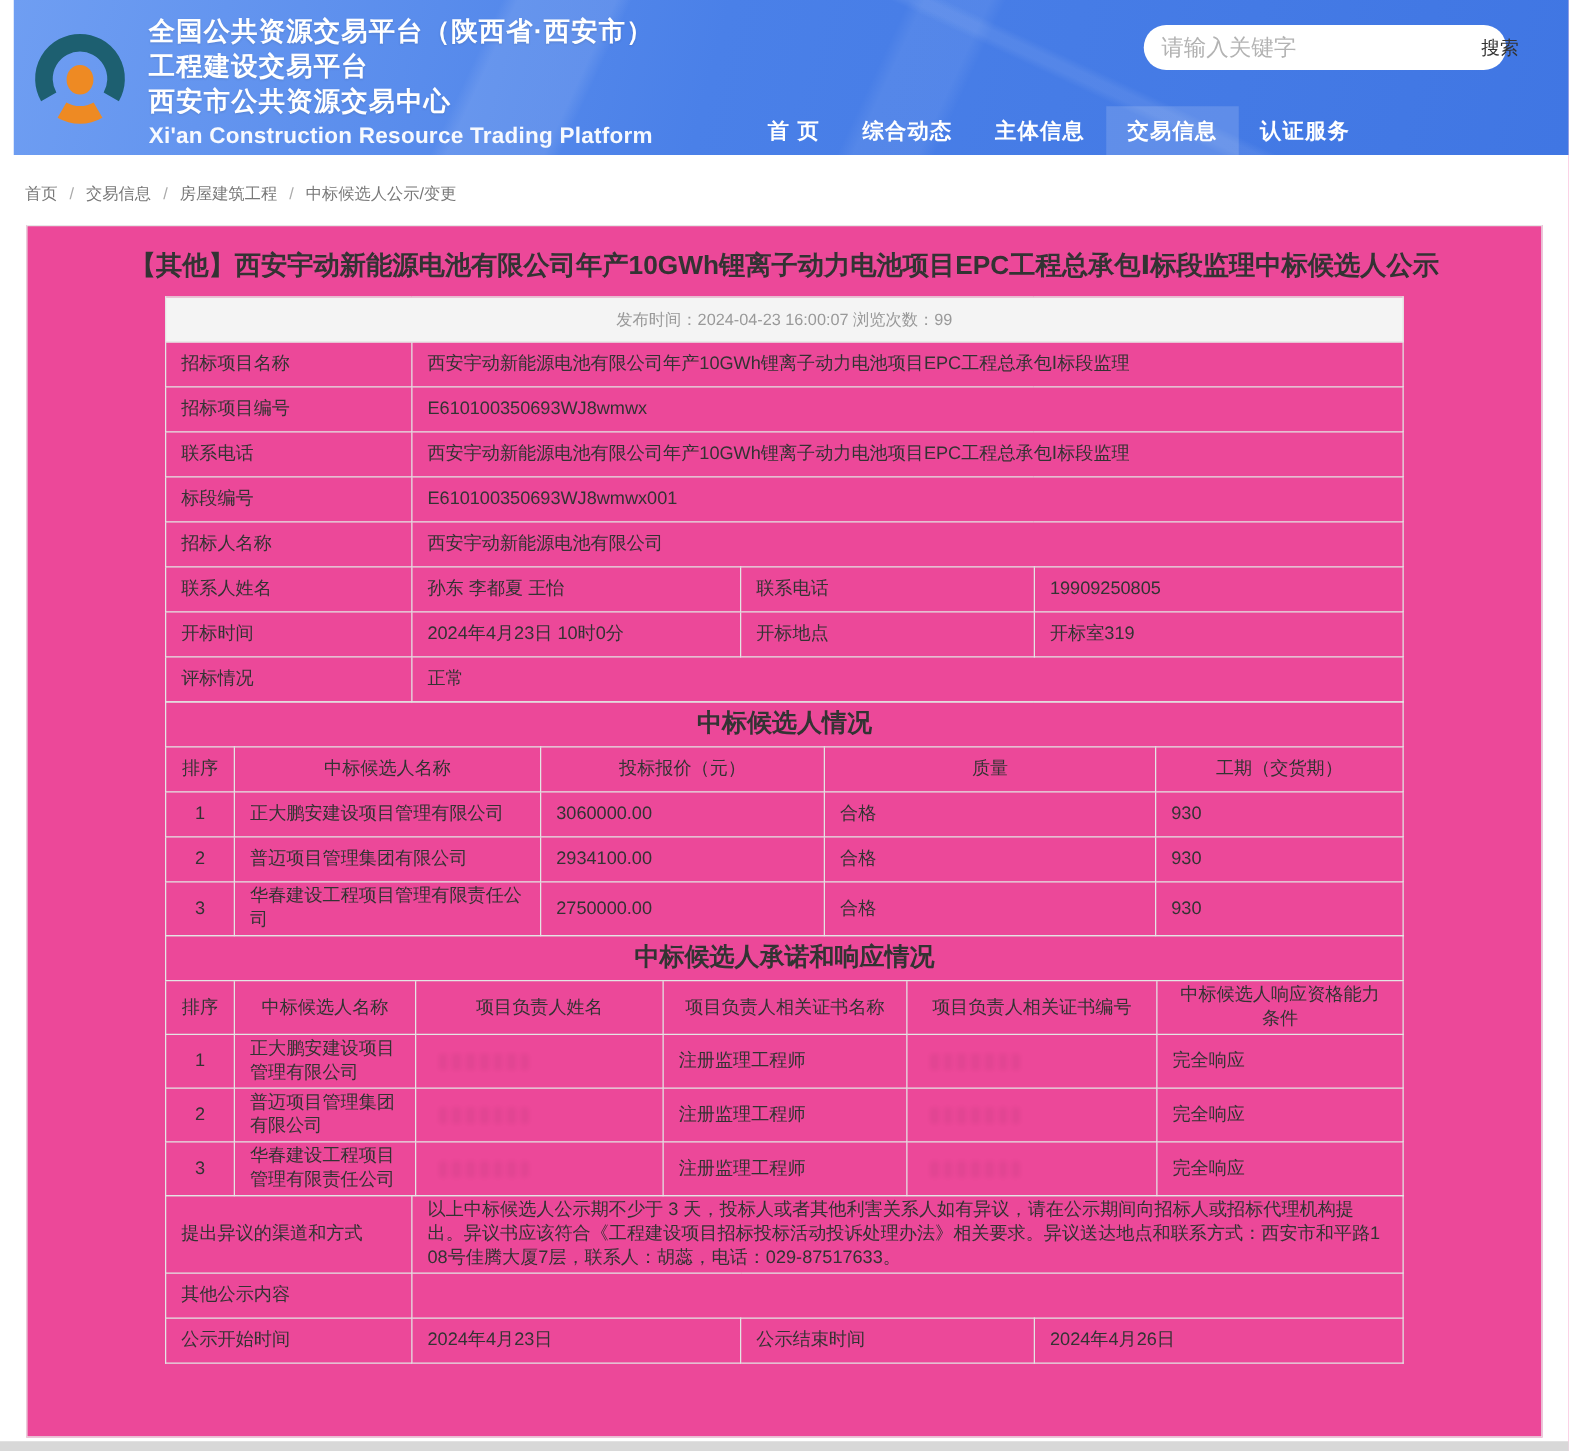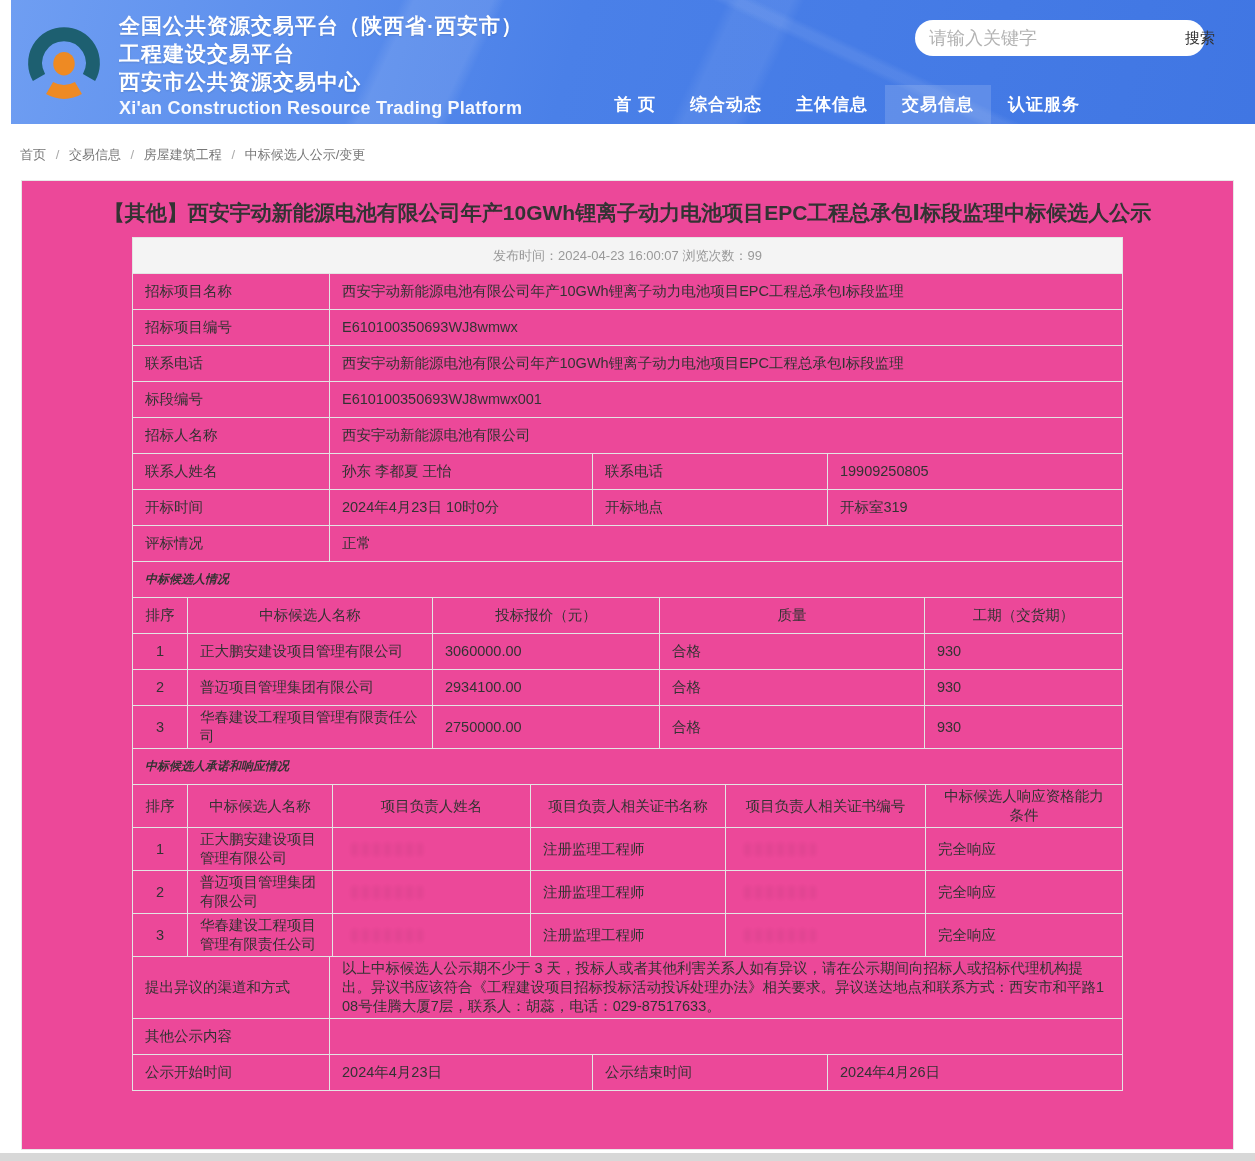--- a/index.html
+++ b/index.html
@@ -61,21 +61,21 @@
     text-align:center;font-size:21px;font-weight:700;color:#333;
     line-height:28px;margin:0 45px 10px;
   }
   table.doc{border-collapse:collapse;width:990px;margin:0 auto;font-size:14.5px;color:#333;table-layout:fixed;}
   table.doc + table.doc{margin-top:-1px;}
   table.doc td{
     border:1px solid var(--border);padding:2px 12px;line-height:19px;
     height:36px;vertical-align:middle;word-break:break-all;
   }
   td.infobar{background:#f4f4f4;color:#999;text-align:center;font-size:13px;height:30px;}
-  td.sec-title{text-align:left;font-weight:700;font-size:12px;font-style:italic;}
+  td.sec-title{text-align:center;font-weight:700;font-size:20px;}
   tr.thead td{text-align:center;}
   td.c{text-align:center;}
   .smudge{
     width:72px;height:13px;margin-left:6px;border-radius:2px;opacity:.45;
     background:repeating-linear-gradient(90deg,rgba(0,0,0,.10) 0 7px,transparent 7px 11px);
     filter:blur(2.2px);
   }
   
   .footer-strip{position:absolute;left:0;bottom:0;width:100%;height:8px;background:#d8d8d8;}
 </style>

